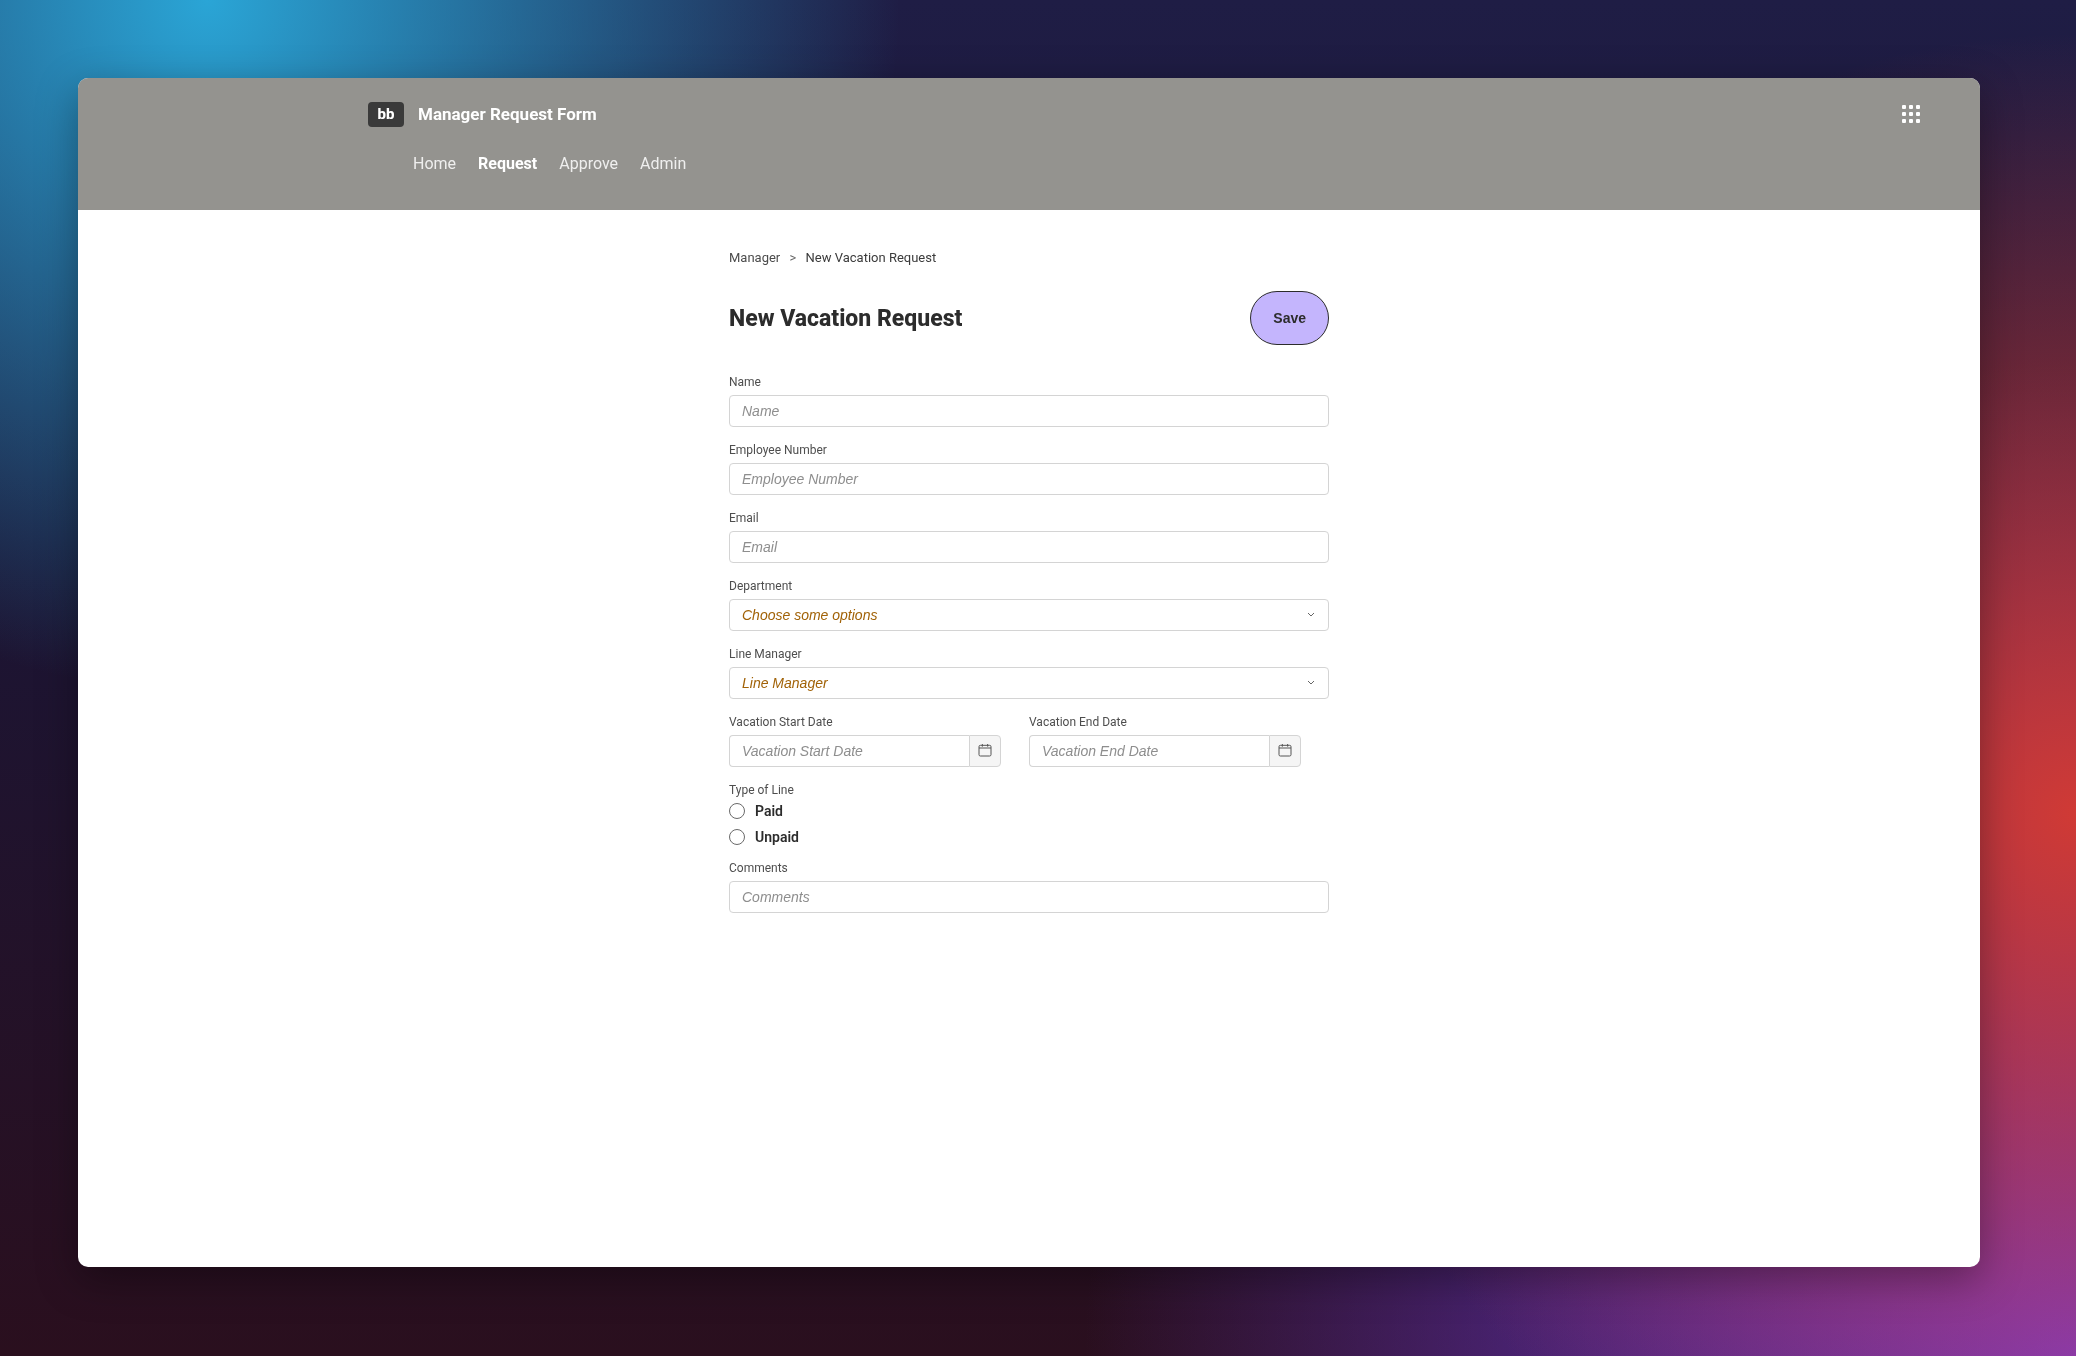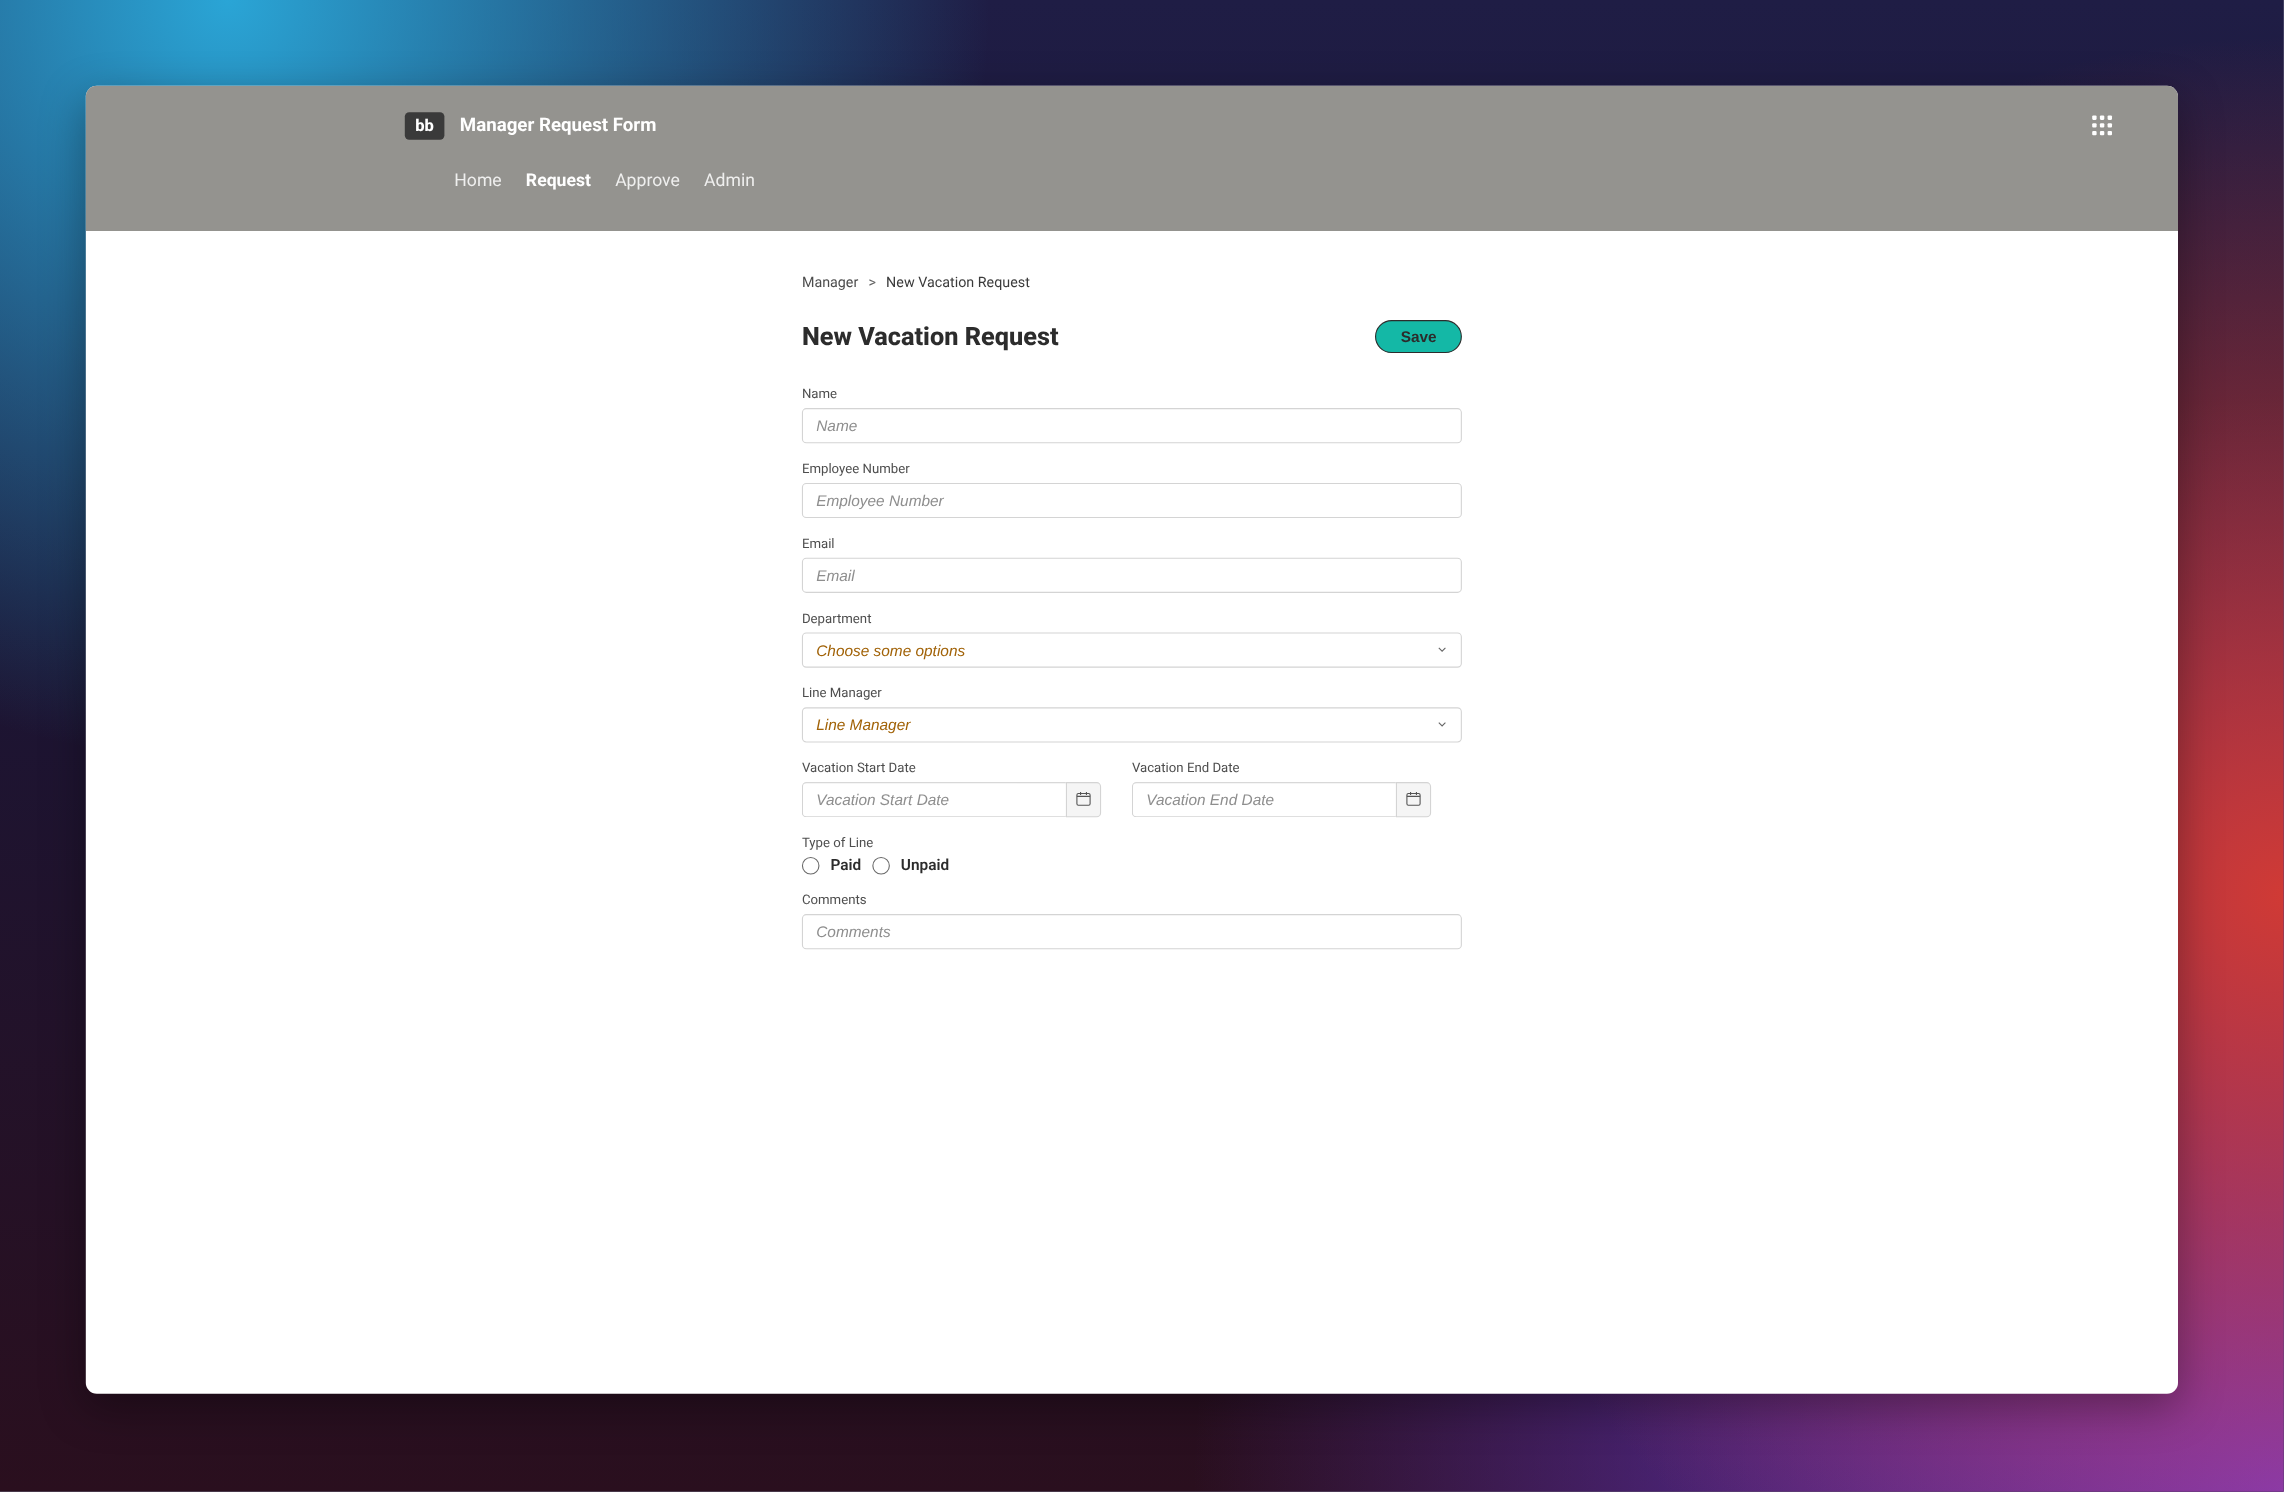--- a/index.html
+++ b/index.html
@@ -77,25 +77,25 @@
     width: 600px;
     margin: 40px auto 0 auto;
   }
   .breadcrumb { font-size: 13px; color: #4c4c4c; margin-bottom: 26px; }
   .breadcrumb .sep { margin: 0 6px; color: #666; }
   .breadcrumb .curr { color: #3b3b3b; }
   .title-row { display:flex; align-items:center; justify-content:space-between; margin-bottom: 30px; }
   .page-title { font-size: 23px; font-weight: 800; color: #2c2c2c; }
   .save-btn {
     border: 1px solid #2c2c2c;
-    background: #14b8a6;
+    background: #c4b5fd;
     color: #2c2c2c;
     font-size: 14px;
     font-weight: 600;
-    padding: 6px 22px;
+    padding: 18px 22px;
     border-radius: 999px;
     cursor: pointer;
   }
   .field { margin-bottom: 16px; }
   .field-label { font-size: 12px; color: #4e4e4e; margin-bottom: 6px; display:block; }
   .text-input, .select-input {
     width: 100%;
     height: 32px;
     border: 1px solid #d4d4d4;
     border-radius: 4px;
@@ -132,21 +132,21 @@
   .date-btn {
     width: 32px; height: 32px;
     border: 1px solid #d4d4d4;
     border-radius: 0 4px 4px 0;
     background: #f5f5f5;
     display:flex; align-items:center; justify-content:center;
     cursor:pointer;
   }
   .date-btn svg { width:16px; height:16px; stroke:#555; }
 
-  .radios { display:flex; flex-direction:row; gap: 10px; margin-top:6px; }
+  .radios { display:flex; flex-direction:column; gap: 10px; margin-top:6px; }
   .radio { display:flex; align-items:center; gap:10px; font-size:14px; font-weight:600; color:#2c2c2c; cursor:pointer; }
   .radio-circle {
     width:16px; height:16px;
     border: 1.5px solid #6a6a6a;
     border-radius:50%;
     display:inline-block;
   }
 </style>
 </head>
 <body>

